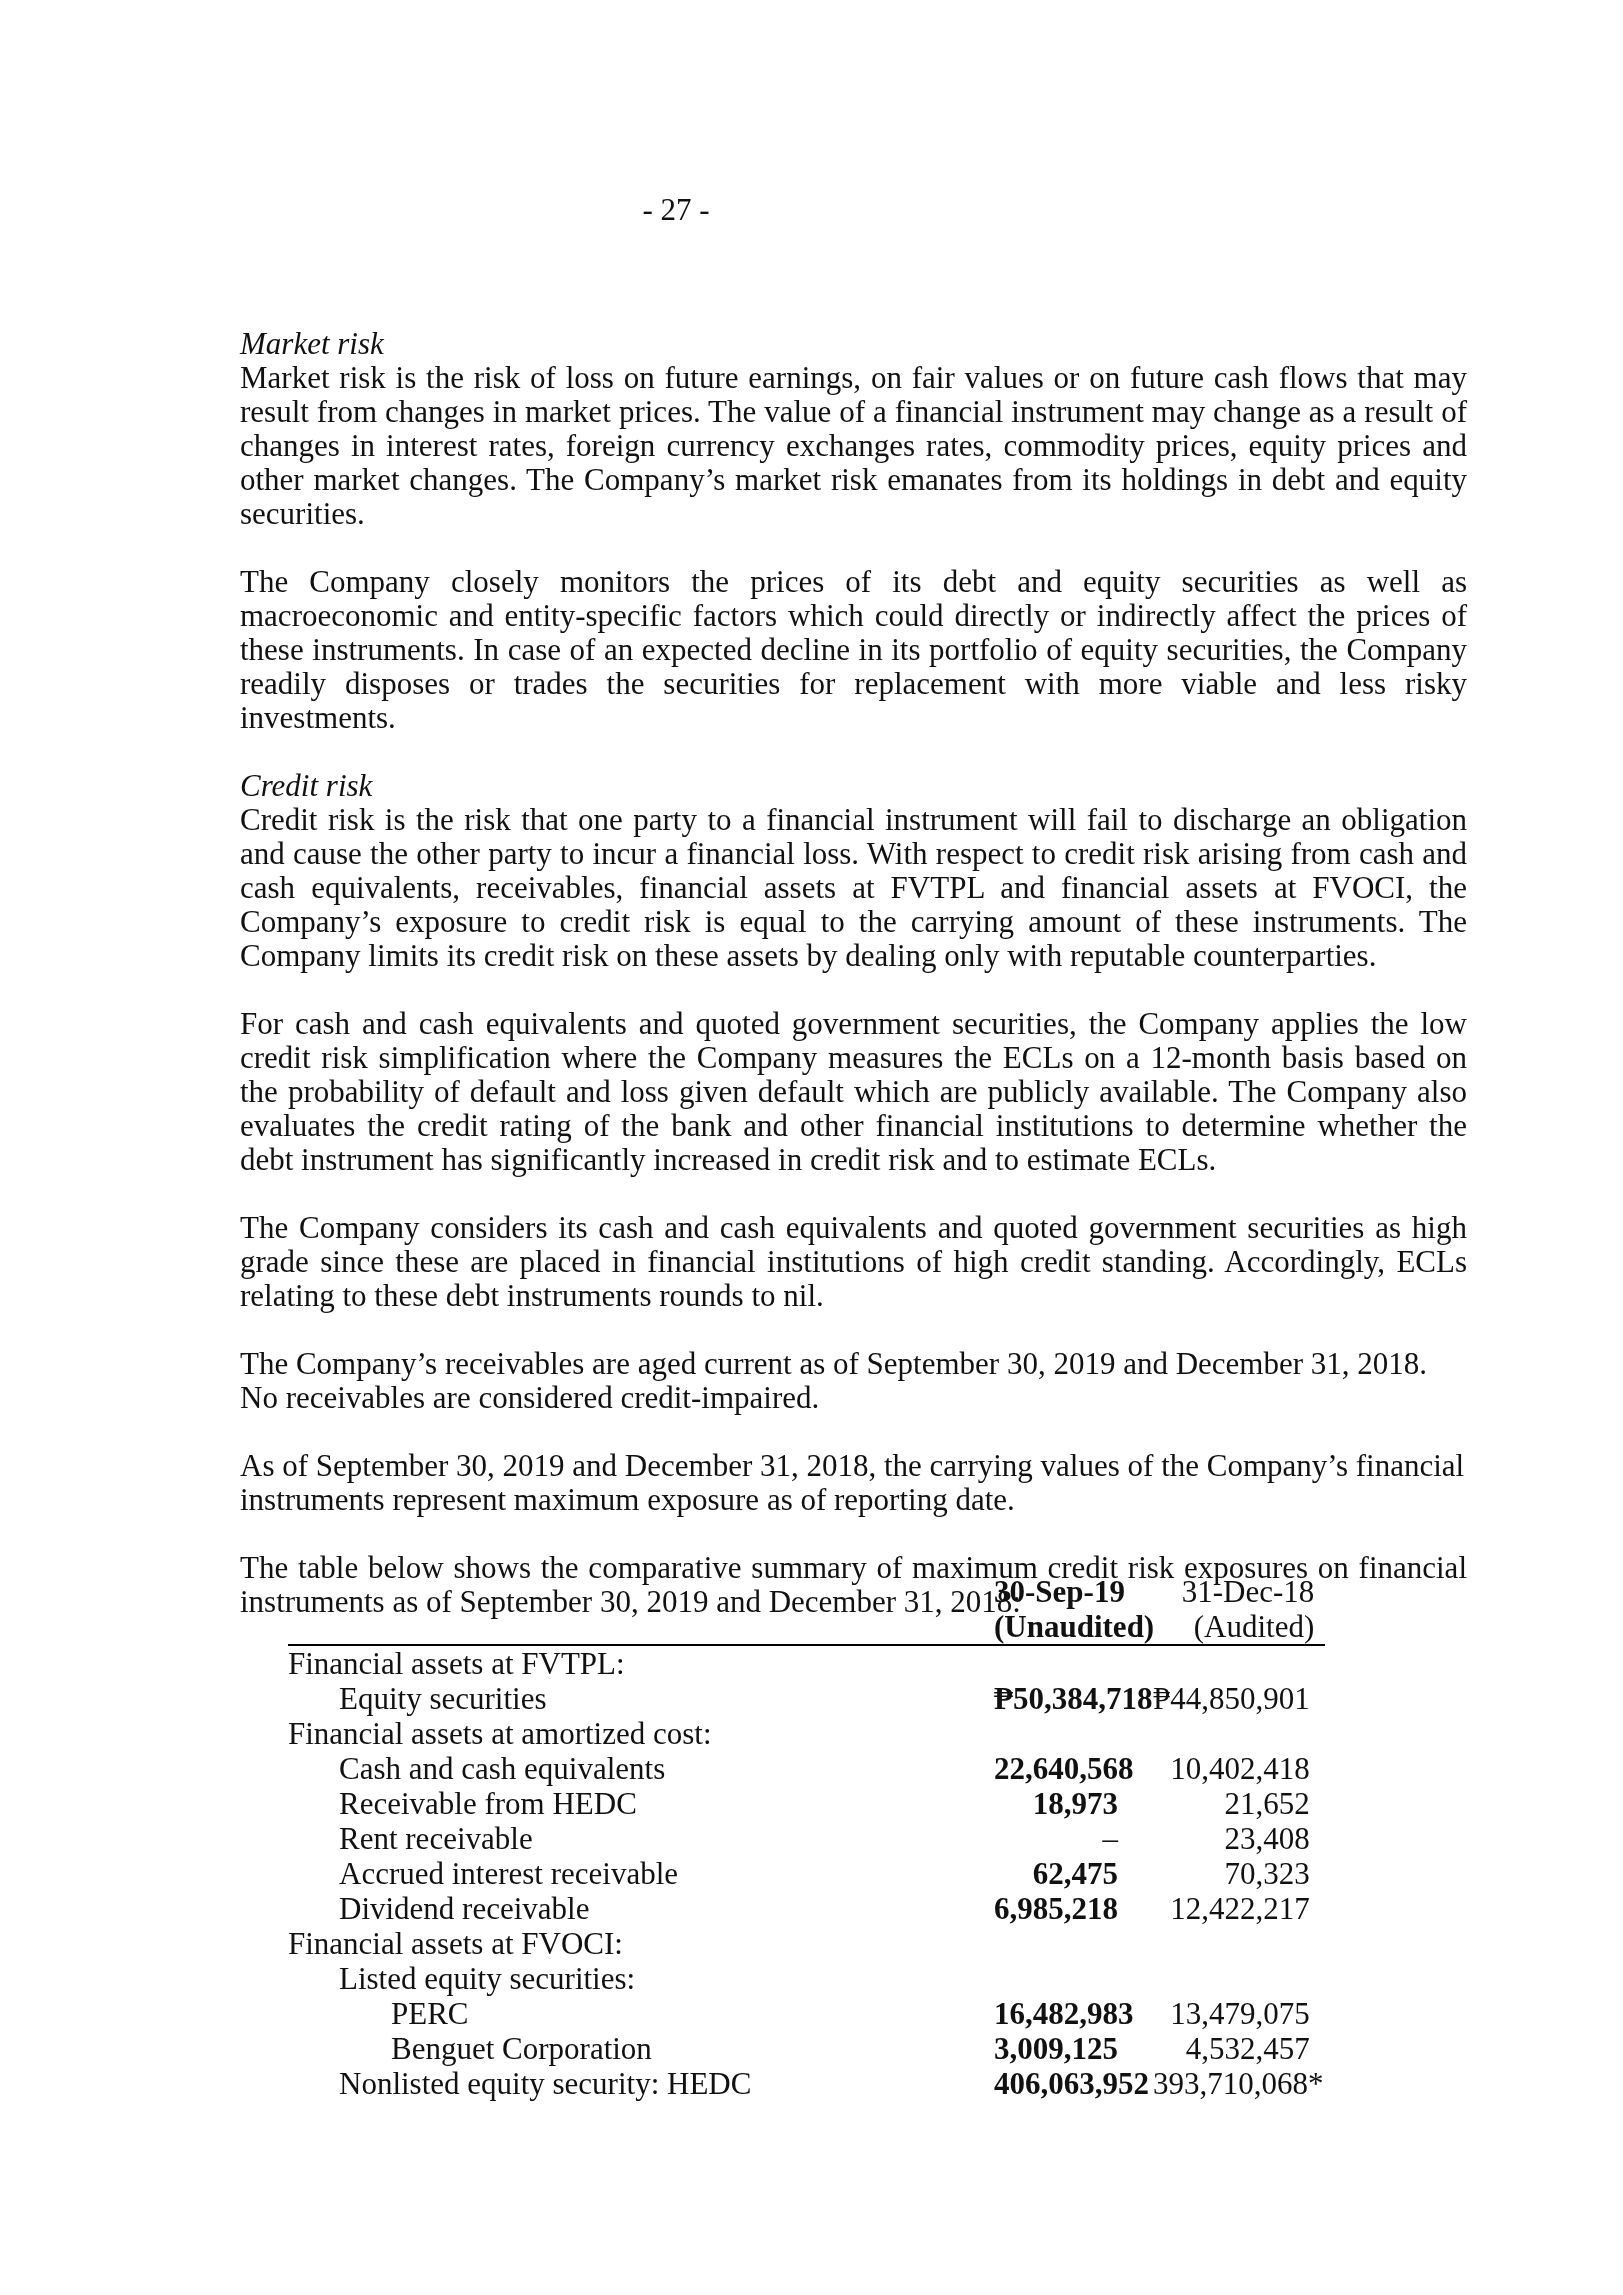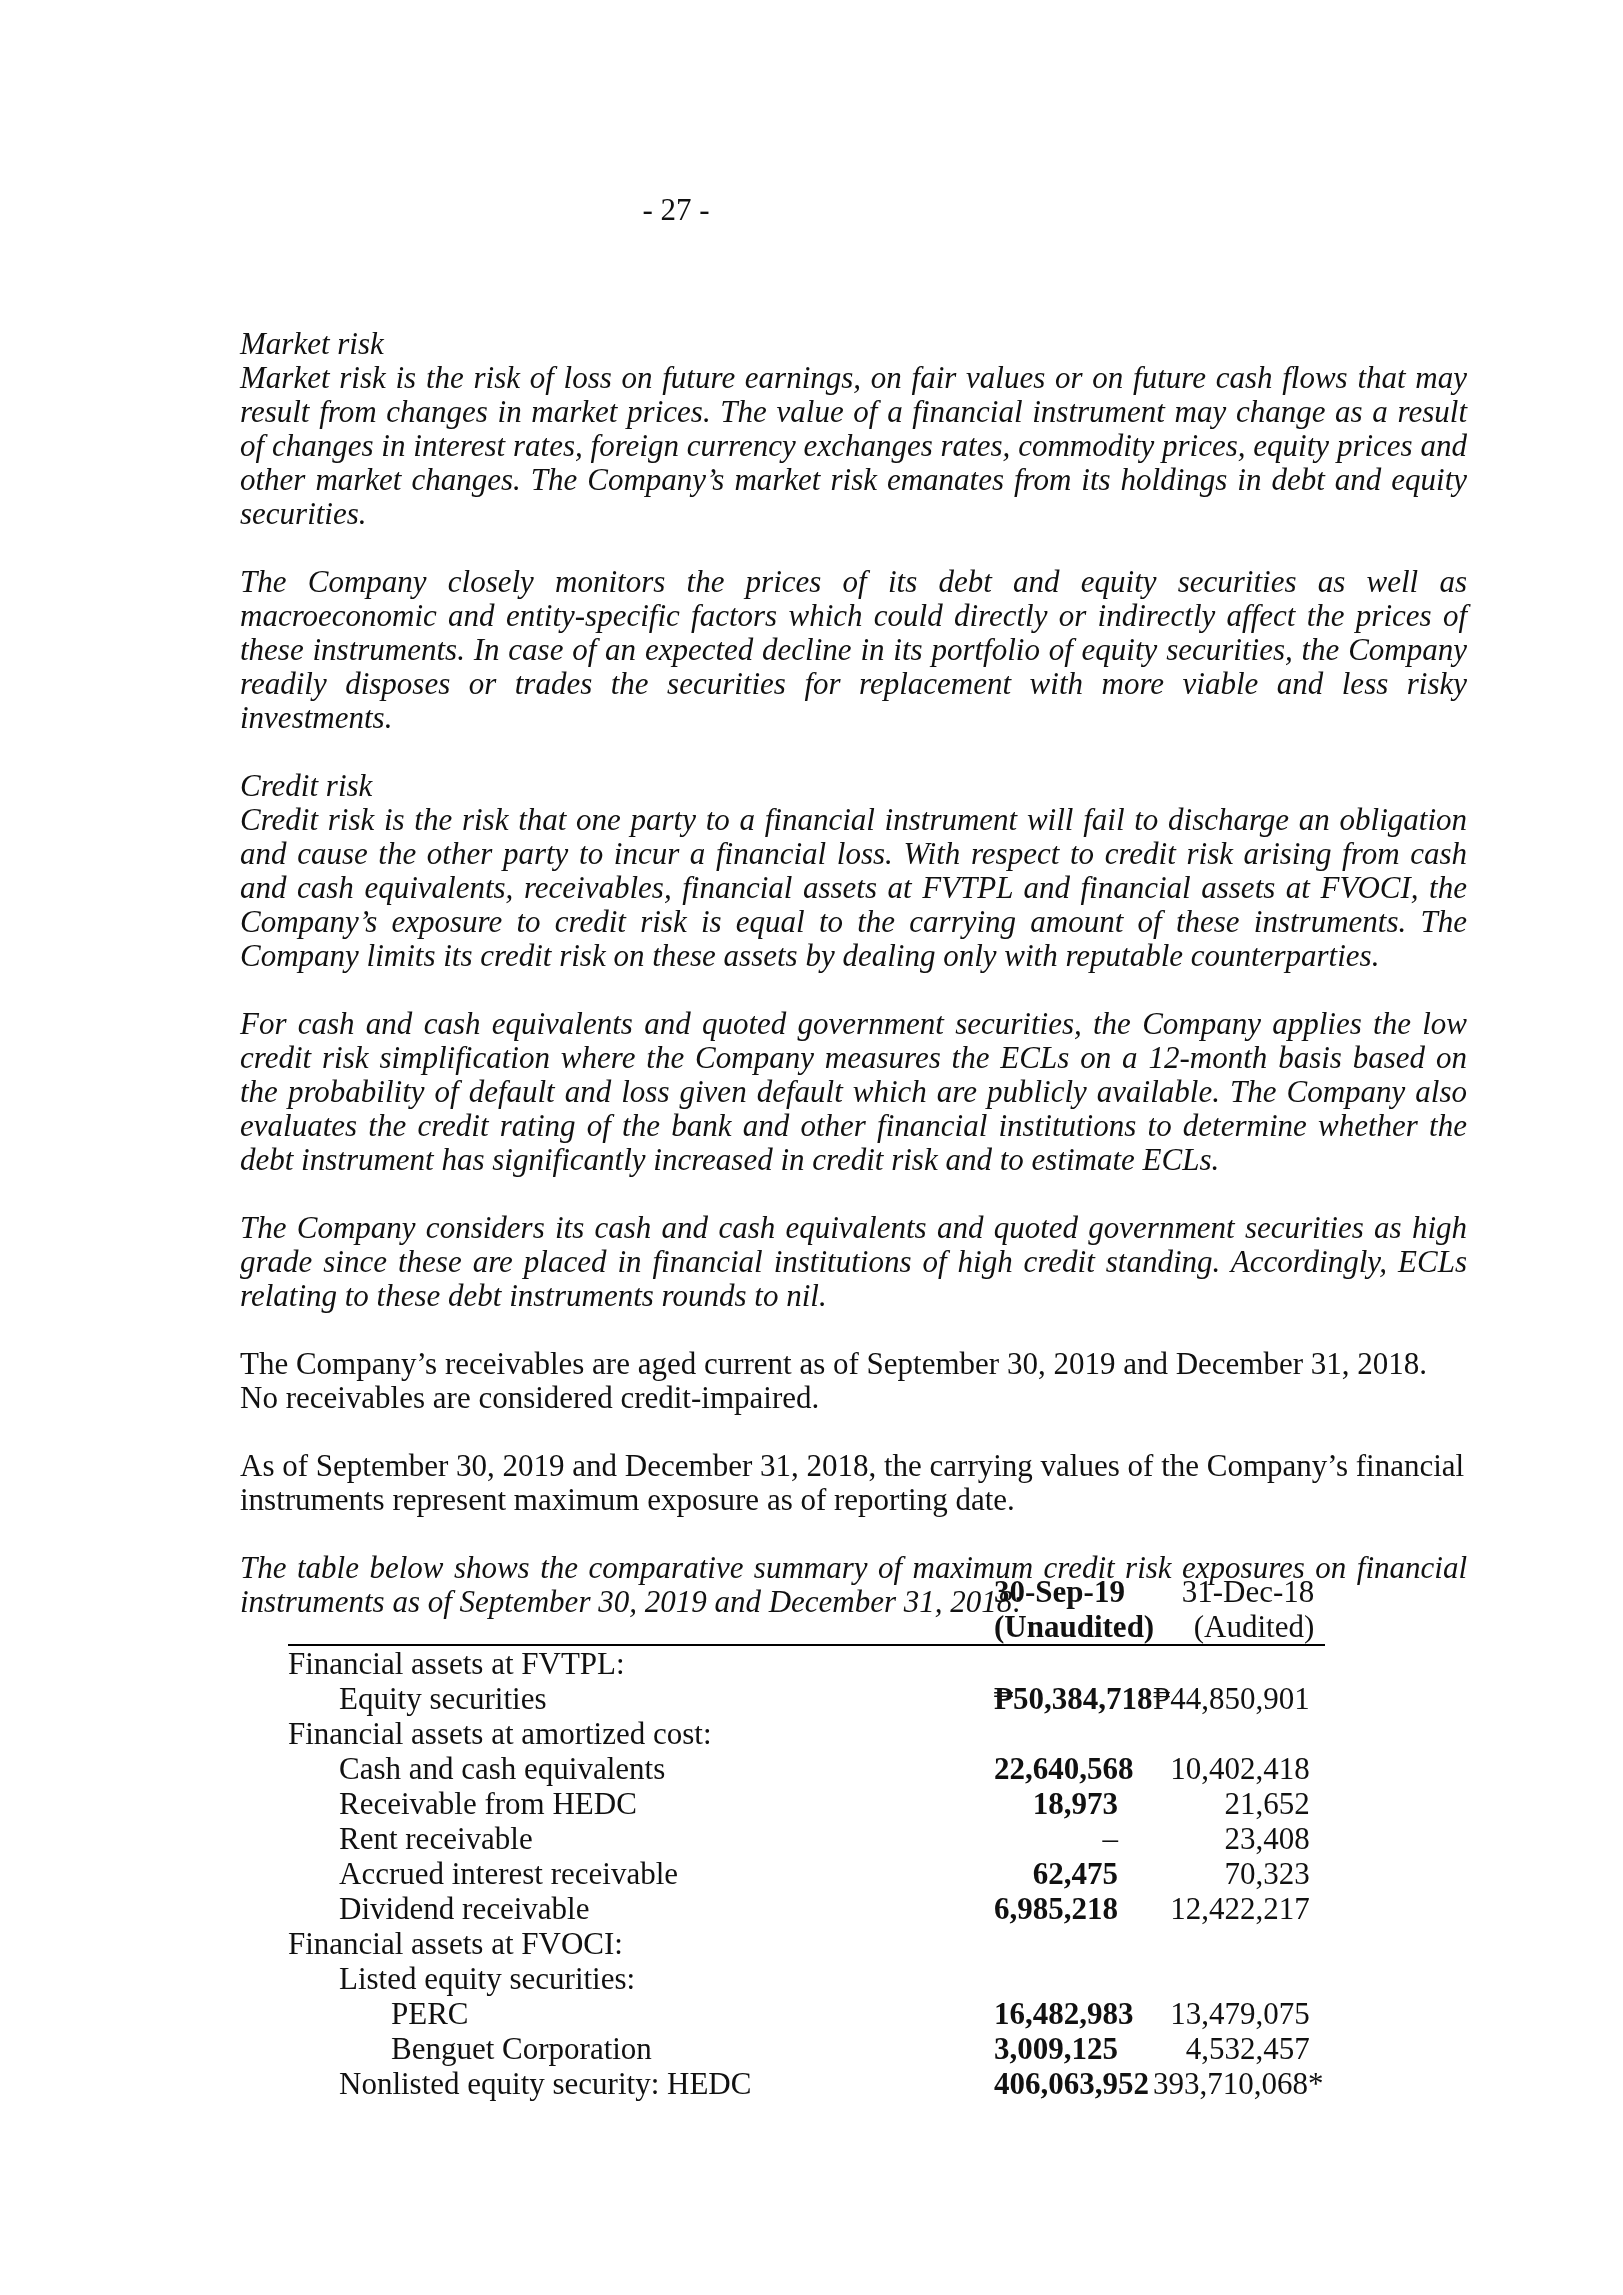--- a/index.html
+++ b/index.html
@@ -3,21 +3,21 @@
 <meta charset="utf-8">
 <style>
   html, body { margin: 0; padding: 0; background: #ffffff; }
   body { width: 1624px; height: 2295px; position: relative; overflow: hidden;
          font-family: "Liberation Serif", "DejaVu Serif", serif; color: #111111; }
   .page-number { position: absolute; top: 193px; left: 0; width: 1352px; text-align: center;
                  font-size: 31px; line-height: 34px; white-space: pre; }
   .content { position: absolute; top: 300px; left: 240px; width: 1227px; font-size: 31px; line-height: 34px; margin-top: 27px; }
   .section-heading { font-style: italic; margin: 0; }
   p { margin: 0 0 34px 0; }
-  p.justify { text-align: justify; text-align-last: left; font-style: italic; }
+  p.justify { text-align: justify; text-align-last: left; }
   p.tight { margin-bottom: 0; }
   .table-wrap { position: absolute; top: 1574px; left: 288px; width: 1037px; font-size: 31px; line-height: 35px; }
   table { border-collapse: collapse; width: 1037px; table-layout: fixed; }
   col.c-label { width: 706px; }
   col.c-v1 { width: 124px; }
   col.c-v2 { width: 207px; }
   th, td { padding: 0; font-weight: normal; white-space: nowrap; vertical-align: bottom; }
   th.h1 { text-align: center; font-weight: bold; }
   th.h2 { text-align: right; padding-right: 10.7px; }
   thead tr.last th { border-bottom: 2.3px solid #000000; }

